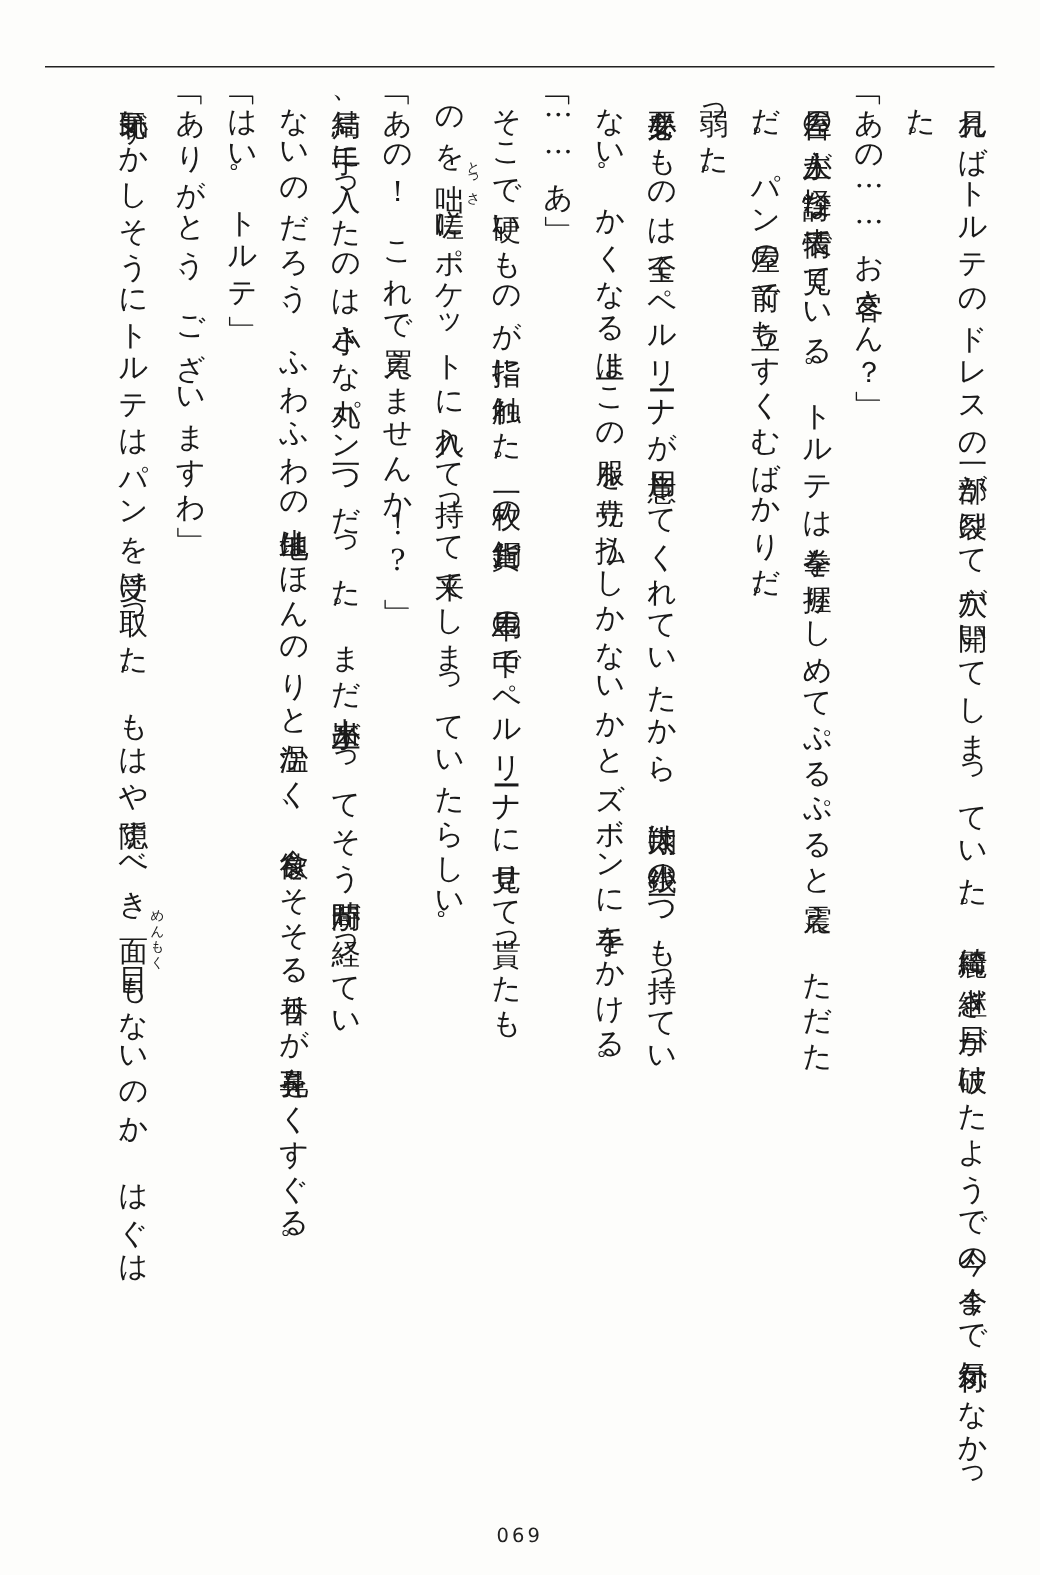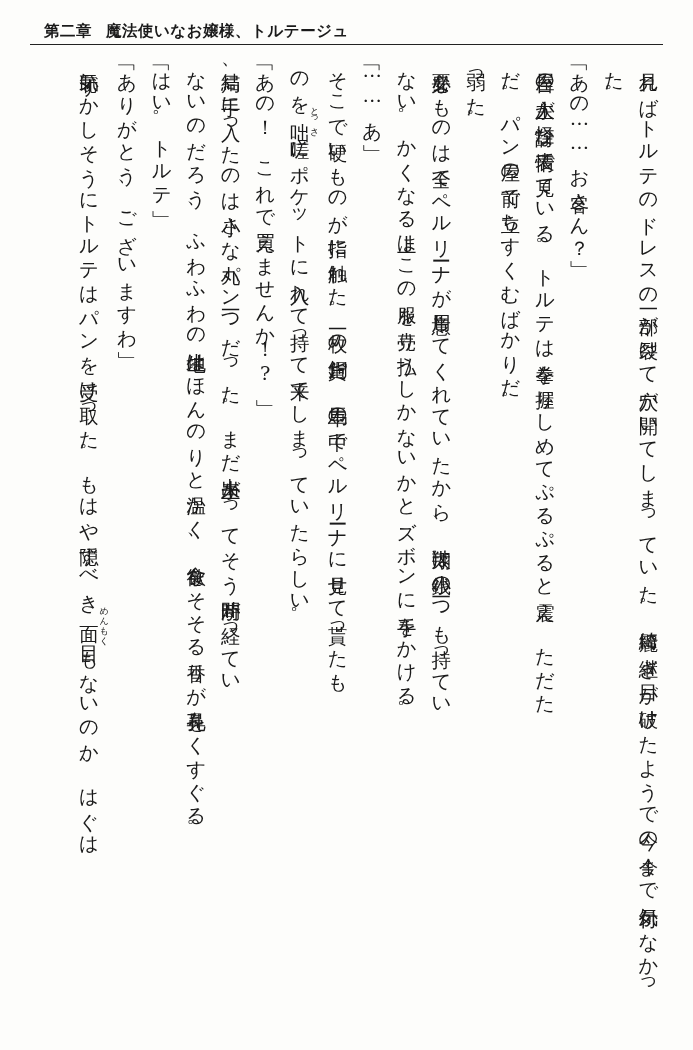--- a/index.html
+++ b/index.html
@@ -91,24 +91,20 @@
     letter-spacing: 2px;
     color: #222;
     font-family: "DejaVu Sans", sans-serif;
   }
 </style>
 </head>
 <body>
 
 <div class="page">
 
-  <div class="header">
-    <span class="chapter-num">第二章</span>
-    <span class="chapter-title">魔法使いなお嬢様、トルテージュ</span>
-  </div>
   <div class="header-rule"></div>
 
   <div class="body-area">
     <div class="vtext">
       <p>見ればトルテのドレスの一部が裂けて穴が開いてしまっていた。綺麗に継ぎ目が破けたようで今の今まで気付かなかった。</p>
       <p>「あの……お客さん？」</p>
       <p>屋台の主人が怪訝な表情で見ている。トルテは拳を握りしめてぷるぷると震え、ただた</p>
       <p>だ。パン屋の前で立ちすくむばかりだ。</p>
       <p>弱った。</p>
       <p>必要なものは全てペルリーナが用意してくれていたから、翔太は小銭の一つも持ってい</p>
@@ -122,14 +118,15 @@
       <p>結局、手に入ったのは小さな丸パン一つだった。まだ出来上がってそう時間が経ってい</p>
       <p>ないのだろう、ふわふわの生地はほんのりと温かく、食欲をそそる香りが鼻孔をくすぐる。</p>
       <p>「はい。トルテ」</p>
       <p>「ありがとう、ございますわ」</p>
       <p>
         <span>気恥ずかしそうにトルテはパンを受け取った。もはや隠すべき<ruby>面目<rt>めんもく</rt></ruby>もないのか、はぐは</span>
       </p>
     </div>
   </div>
 
+  <div class="folio">069</div>
 
 </div>
 
 </body></html>

